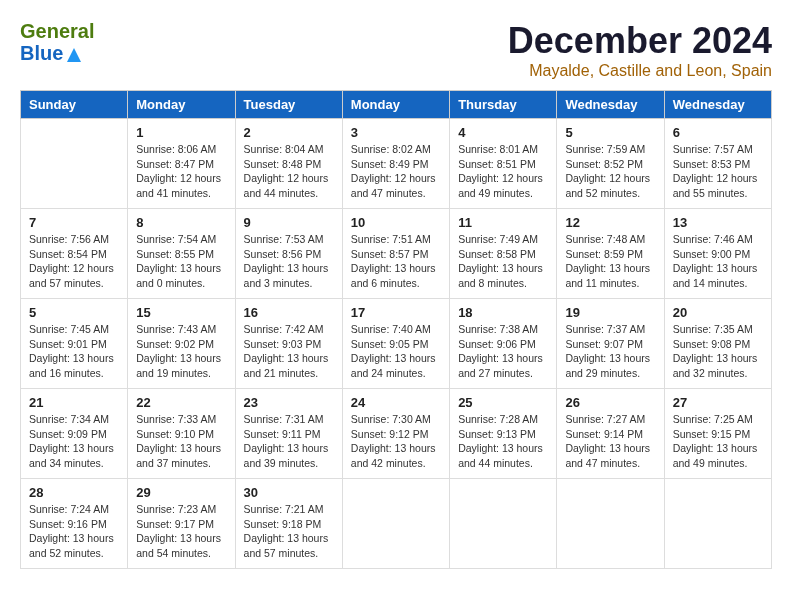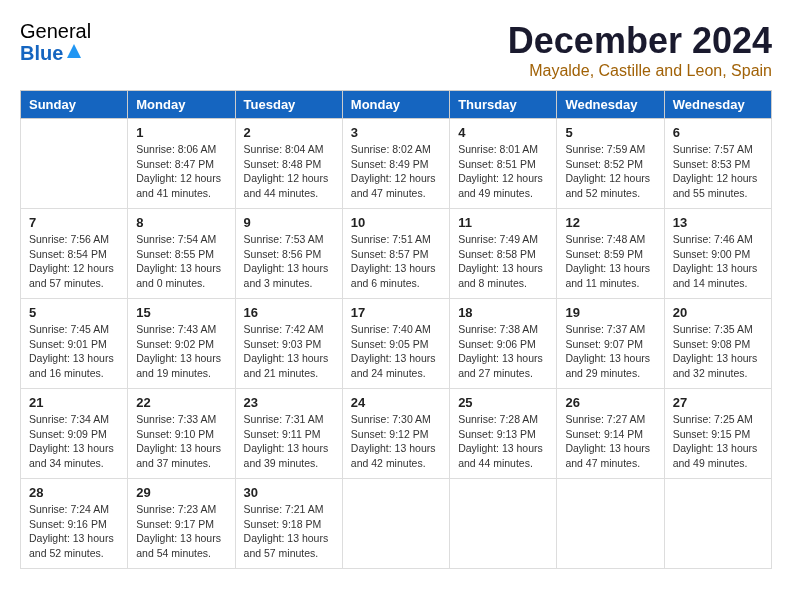--- a/index.html
+++ b/index.html
@@ -82,22 +82,22 @@
       line-height: 1.1;
     }
   </style>
 </head>
 <body>
 
 <div class="header-area">
   <div class="logo">
     <div class="logo-wrapper">
       <div class="logo-text-group">
-        <span style="font-size:20px;font-weight:normal;color:#000000;">General</span>
-        <div style="display:flex;align-items:flex-start;">
+        <span style="font-size:20px;font-weight:bold;color:#4d7c0f;">General</span>
+        <div style="display:flex;align-items:flex-end;">
           <span style="font-size:20px;font-weight:bold;color:#1565c0;">Blue</span>
           <svg width="18" height="18" viewBox="0 0 18 18" style="margin-left:2px;">
             <polygon points="2,16 9,2 16,16" fill="#2196f3"></polygon>
           </svg>
         </div>
       </div>
     </div>
   </div>
   <div class="title-area">
     <div class="month-title">December 2024</div>

